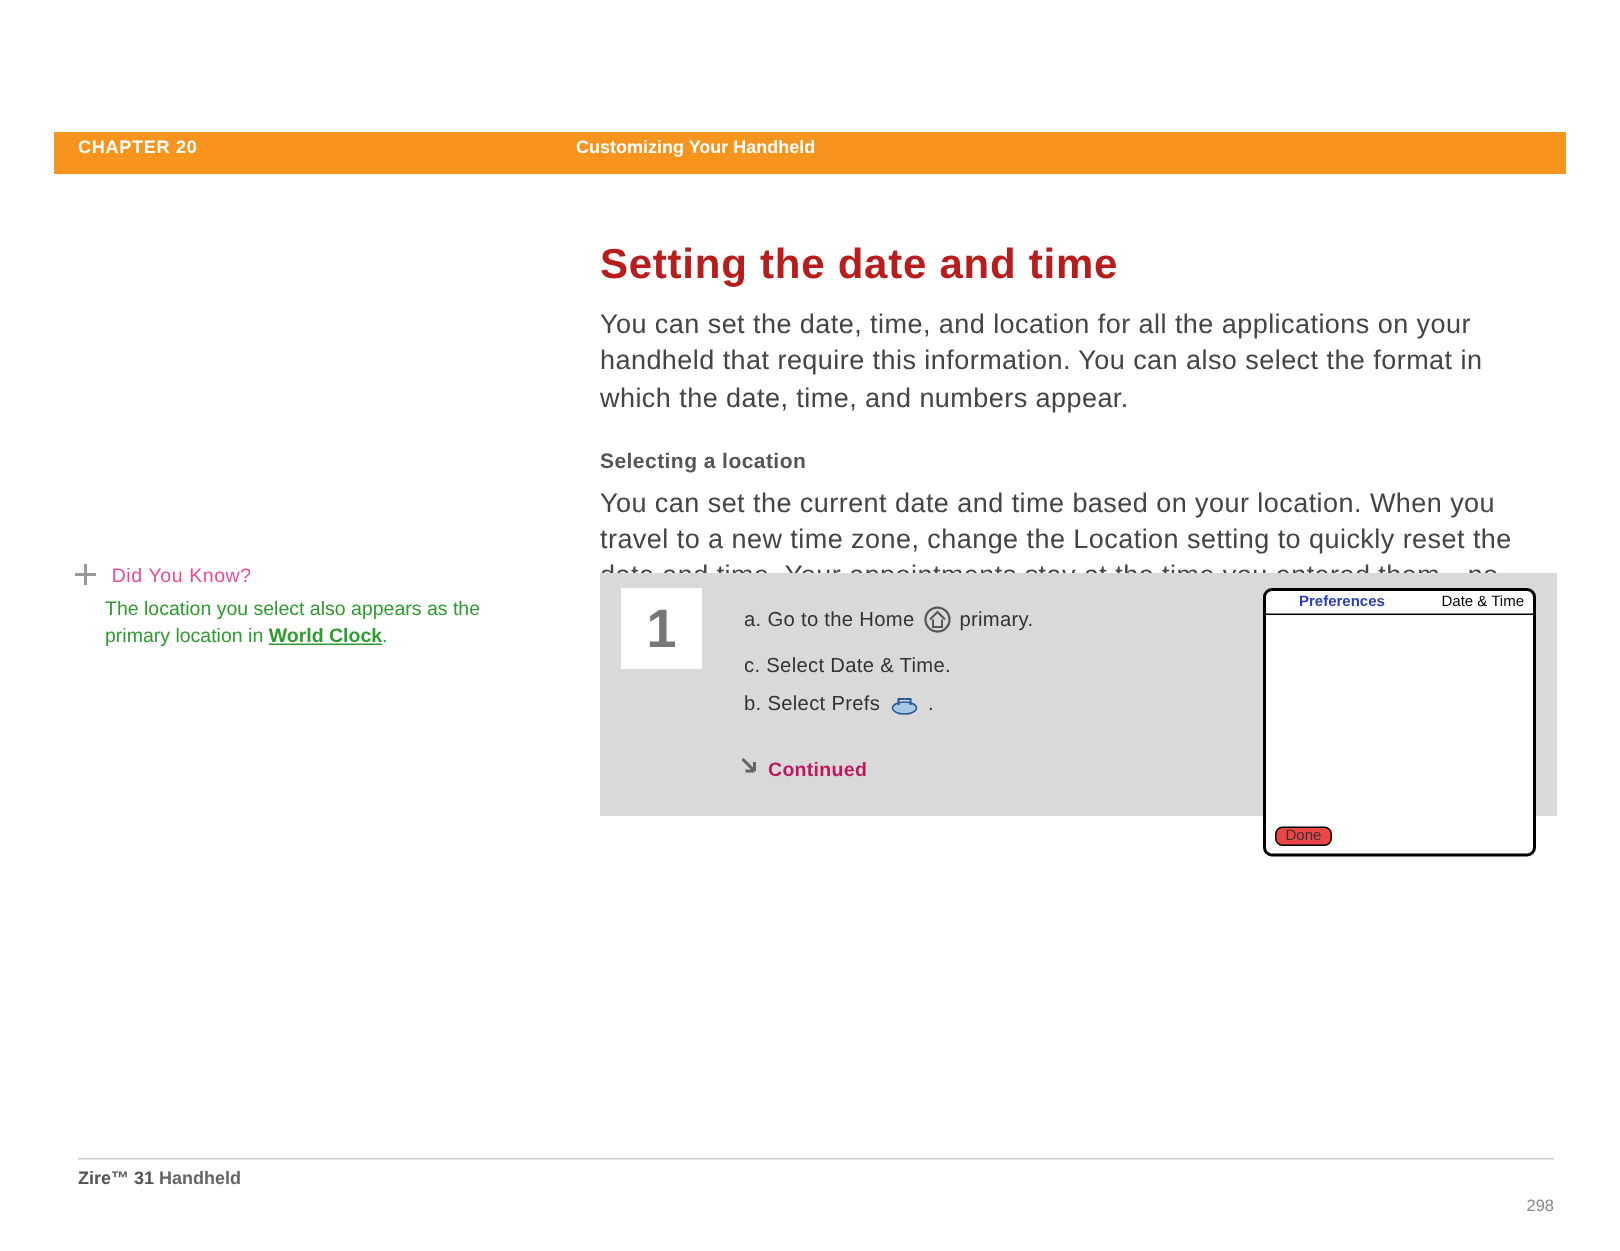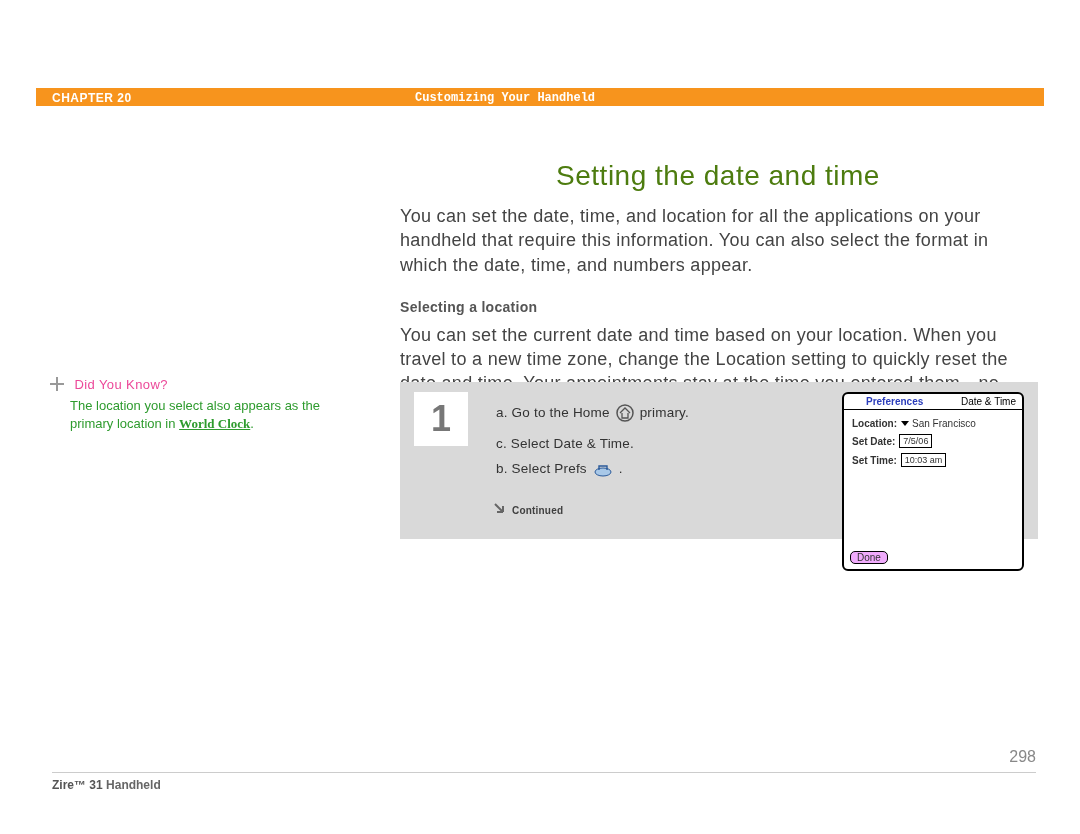--- a/index.html
+++ b/index.html
@@ -8,44 +8,43 @@
     width: 1080px;
     height: 834px;
     background: #fff;
     font-family: Arial, Helvetica, sans-serif;
     color: #333;
     position: relative;
   }
   .header-bar {
     position: absolute;
     left: 36px; right: 36px; top: 88px;
-    height: 18px;
+    height: 28px;
     background: #f7941d;
     color: #fff;
     font-size: 12px;
     font-weight: bold;
   }
   .header-left {
     position: absolute; left: 16px; top: 3px;
     letter-spacing: 0.5px;
   }
   .header-right {
-    position: absolute; left: 379px; top: 3px; font-family: Liberation Mono, monospace;
+    position: absolute; left: 348px; top: 3px;
   }
   .content {
     position: absolute;
     left: 400px; top: 160px; right: 44px;
   }
   h1.section-title {
     font-size: 28px;
-    font-weight: normal;
-    color: #4d7c0f;
+    font-weight: bold;
+    color: #b91c1c;
     margin: 0 0 12px 0;
     letter-spacing: 0.5px;
-    text-align: center;
   }
   p.body {
     font-size: 18px;
     color: #444;
     margin: 0 0 22px 0;
     line-height: 1.35;
     letter-spacing: 0.3px;
   }
   h2.sub-title {
     font-size: 14px;
@@ -83,21 +82,20 @@
     font-size: 13px;
     color: #2e9b2e;
     margin-top: 4px;
     line-height: 1.35;
     padding-left: 20px;
   }
   .dyk-text .link {
     font-weight: bold;
     text-decoration: underline;
     color: #2e9b2e;
-    font-family: Liberation Serif, serif;
   }
 
   
   .step-box {
     position: absolute;
     left: 400px; top: 382px;
     width: 638px;
     background: #d9d9d9;
     padding-bottom: 18px;
   }
@@ -127,22 +125,22 @@
   }
   .step-text .indent { margin-left: 4px; }
   .home-icon, .prefs-icon {
     display: inline-block;
     vertical-align: -5px;
     margin: 0 2px;
   }
   .continued-row {
     margin-top: 14px;
     font-weight: bold;
-    color: #404040;
-    font-size: 10px;
+    color: #be185d;
+    font-size: 13px;
     display: flex;
     align-items: center;
   }
   .arrow-icon {
     display: inline-block;
     margin-right: 6px;
   }
 
   
   .device {
@@ -196,42 +194,42 @@
     line-height: 12px;
     display: inline-block;
   }
   .done-btn {
     position: absolute;
     left: 6px; bottom: 5px;
     border: 1.5px solid #000;
     border-radius: 5px;
     padding: 0px 6px;
     font-size: 10px;
-    background: #f0abfc;
+    background: #ef4444;
   }
 
   
   .footer-rule {
     position: absolute;
     left: 52px; right: 44px; top: 772px;
     height: 1px;
     background: #ccc;
   }
   .footer-left {
     position: absolute;
     left: 52px; top: 778px;
     font-size: 12px;
     color: #666;
     font-weight: bold;
   }
   .footer-left b { color: #555; }
   .footer-right {
     position: absolute;
-    right: 44px; top: 748px;
-    font-size: 16px;
+    right: 44px; top: 798px;
+    font-size: 11px;
     color: #888;
   }
 </style>
 </head>
 <body>
 
 <div class="header-bar">
   <span class="header-left">CHAPTER 20</span>
   <span class="header-right">Customizing Your Handheld</span>
 </div>
@@ -286,35 +284,20 @@
         <span>Continued</span>
       </div>
     </div>
   </div>
 
   <div class="device">
     <div class="device-header">
       <span class="ph-title">Preferences</span>
       <span class="ph-sub">Date &amp; Time</span>
     </div>
-    <div class="device-body">
-      <div class="device-row">
-        <span class="lbl">Location:</span>
-        <span class="chev"></span>
-        <span class="loc-val">San Francisco</span>
-      </div>
-      <div class="device-row">
-        <span class="lbl">Set Date:</span>
-        <span class="valbox">7/5/06</span>
-      </div>
-      <div class="device-row">
-        <span class="lbl">Set Time:</span>
-        <span class="valbox">10:03 am</span>
-      </div>
-    </div>
     <div class="done-btn">Done</div>
   </div>
 </div>
 
 <div class="footer-rule"></div>
 <div class="footer-left">
   <b>Zire™ 31</b><span> Handheld</span>
 </div>
 <div class="footer-right">298</div>
 

